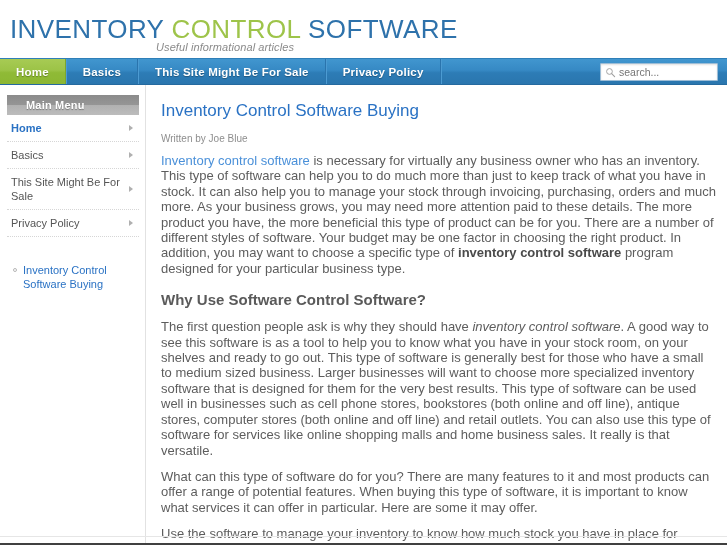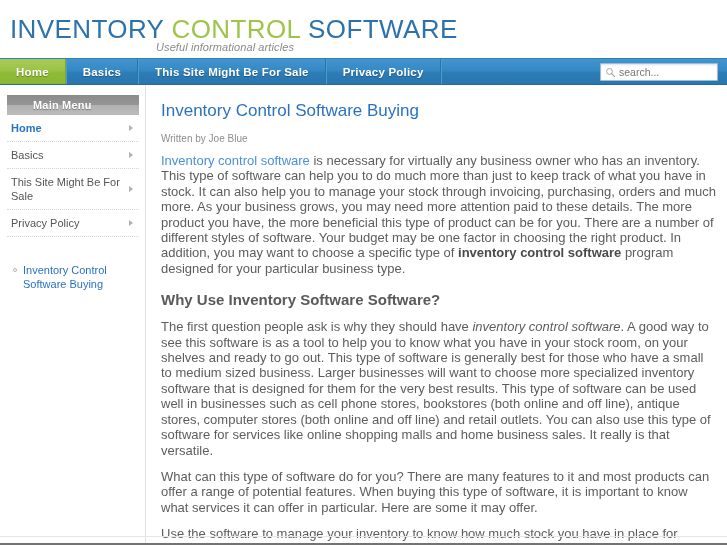--- a/index.html
+++ b/index.html
@@ -6,21 +6,21 @@
   html, body {
     margin: 0; padding: 0;
     width: 727px; height: 545px;
     background: #ffffff;
     font-family: "Liberation Sans", sans-serif;
     overflow: hidden;
   }
   #page {
     position: relative;
     width: 727px; height: 545px;
-    background: #737373;
+    background: #404040;
     overflow: hidden;
   }
 
   
   .header {
     position: relative;
     height: 58px;
     background: #ffffff;
     padding: 0;
   }
@@ -126,21 +126,21 @@
 
   
   .module { margin: 0 6px 18px 7px; }
   .module-title {
     height: 20px;
     line-height: 20px;
     background: linear-gradient(to bottom, #8b8b8b 0%, #959595 48%, #b1b1b1 52%, #bcbcbc 100%);
     color: #ffffff;
     font-size: 11px;
     font-weight: bold;
-    padding-left: 26px;
+    padding-left: 19px;
     text-shadow: 0 1px 1px rgba(0,0,0,.35);
     letter-spacing: .2px;
   }
   .menu { list-style: none; margin: 0; padding: 0; }
   .menu li {
     position: relative;
     border-bottom: 1px dotted #d6d6d6;
     padding: 6px 16px 6px 4px;
     font-size: 11px;
     color: #555555;
@@ -288,21 +288,21 @@
 
     </div>
 
     <div class="content">
 
       <h1 class="art-title">Inventory Control Software Buying</h1>
       <div class="byline">Written by Joe Blue</div>
 
       <p class="para"><a href="#">Inventory control software</a><span> is necessary for virtually any business owner who has an inventory. This type of software can help you to do much more than just to keep track of what you have in stock. It can also help you to manage your stock through invoicing, purchasing, orders and much more. As your business grows, you may need more attention paid to these details. The more product you have, the more beneficial this type of product can be for you. There are a number of different styles of software. Your budget may be one factor in choosing the right product. In addition, you may want to choose a specific type of </span><b>inventory control software</b><span> program designed for your particular business type.</span></p>
 
-      <h2 class="sec-head">Why Use Inventory Software Software?</h2>
+      <h2 class="sec-head">Why Use Software Control Software?</h2>
 
       <p class="para"><span>The first question people ask is why they should have </span><i>inventory control software</i><span>. A good way to see this software is as a tool to help you to know what you have in your stock room, on your shelves and ready to go out. This type of software is generally best for those who have a small to medium sized business. Larger businesses will want to choose more specialized inventory software that is designed for them for the very best results. This type of software can be used well in businesses such as cell phone stores, bookstores (both online and off line), antique stores, computer stores (both online and off line) and retail outlets. You can also use this type of software for services like online shopping malls and home business sales. It really is that versatile.</span></p>
 
       <p class="para">What can this type of software do for you? There are many features to it and most products can offer a range of potential features. When buying this type of software, it is important to know what services it can offer in particular. Here are some it may offer.</p>
 
       <p class="para">Use the software to manage your inventory to know how much stock you have in place for customer sales. This is a basic function most software programs allow for. To calculate the amount of stock available, you are able to use a keyboard function where you simply type the information in. Alternatively, some programs also allow you to use a hand held scanner that easily breezes through your stock using the UPC symbol. In minutes, you have a record of what you have.</p>
 
     </div>
 
   </div>

